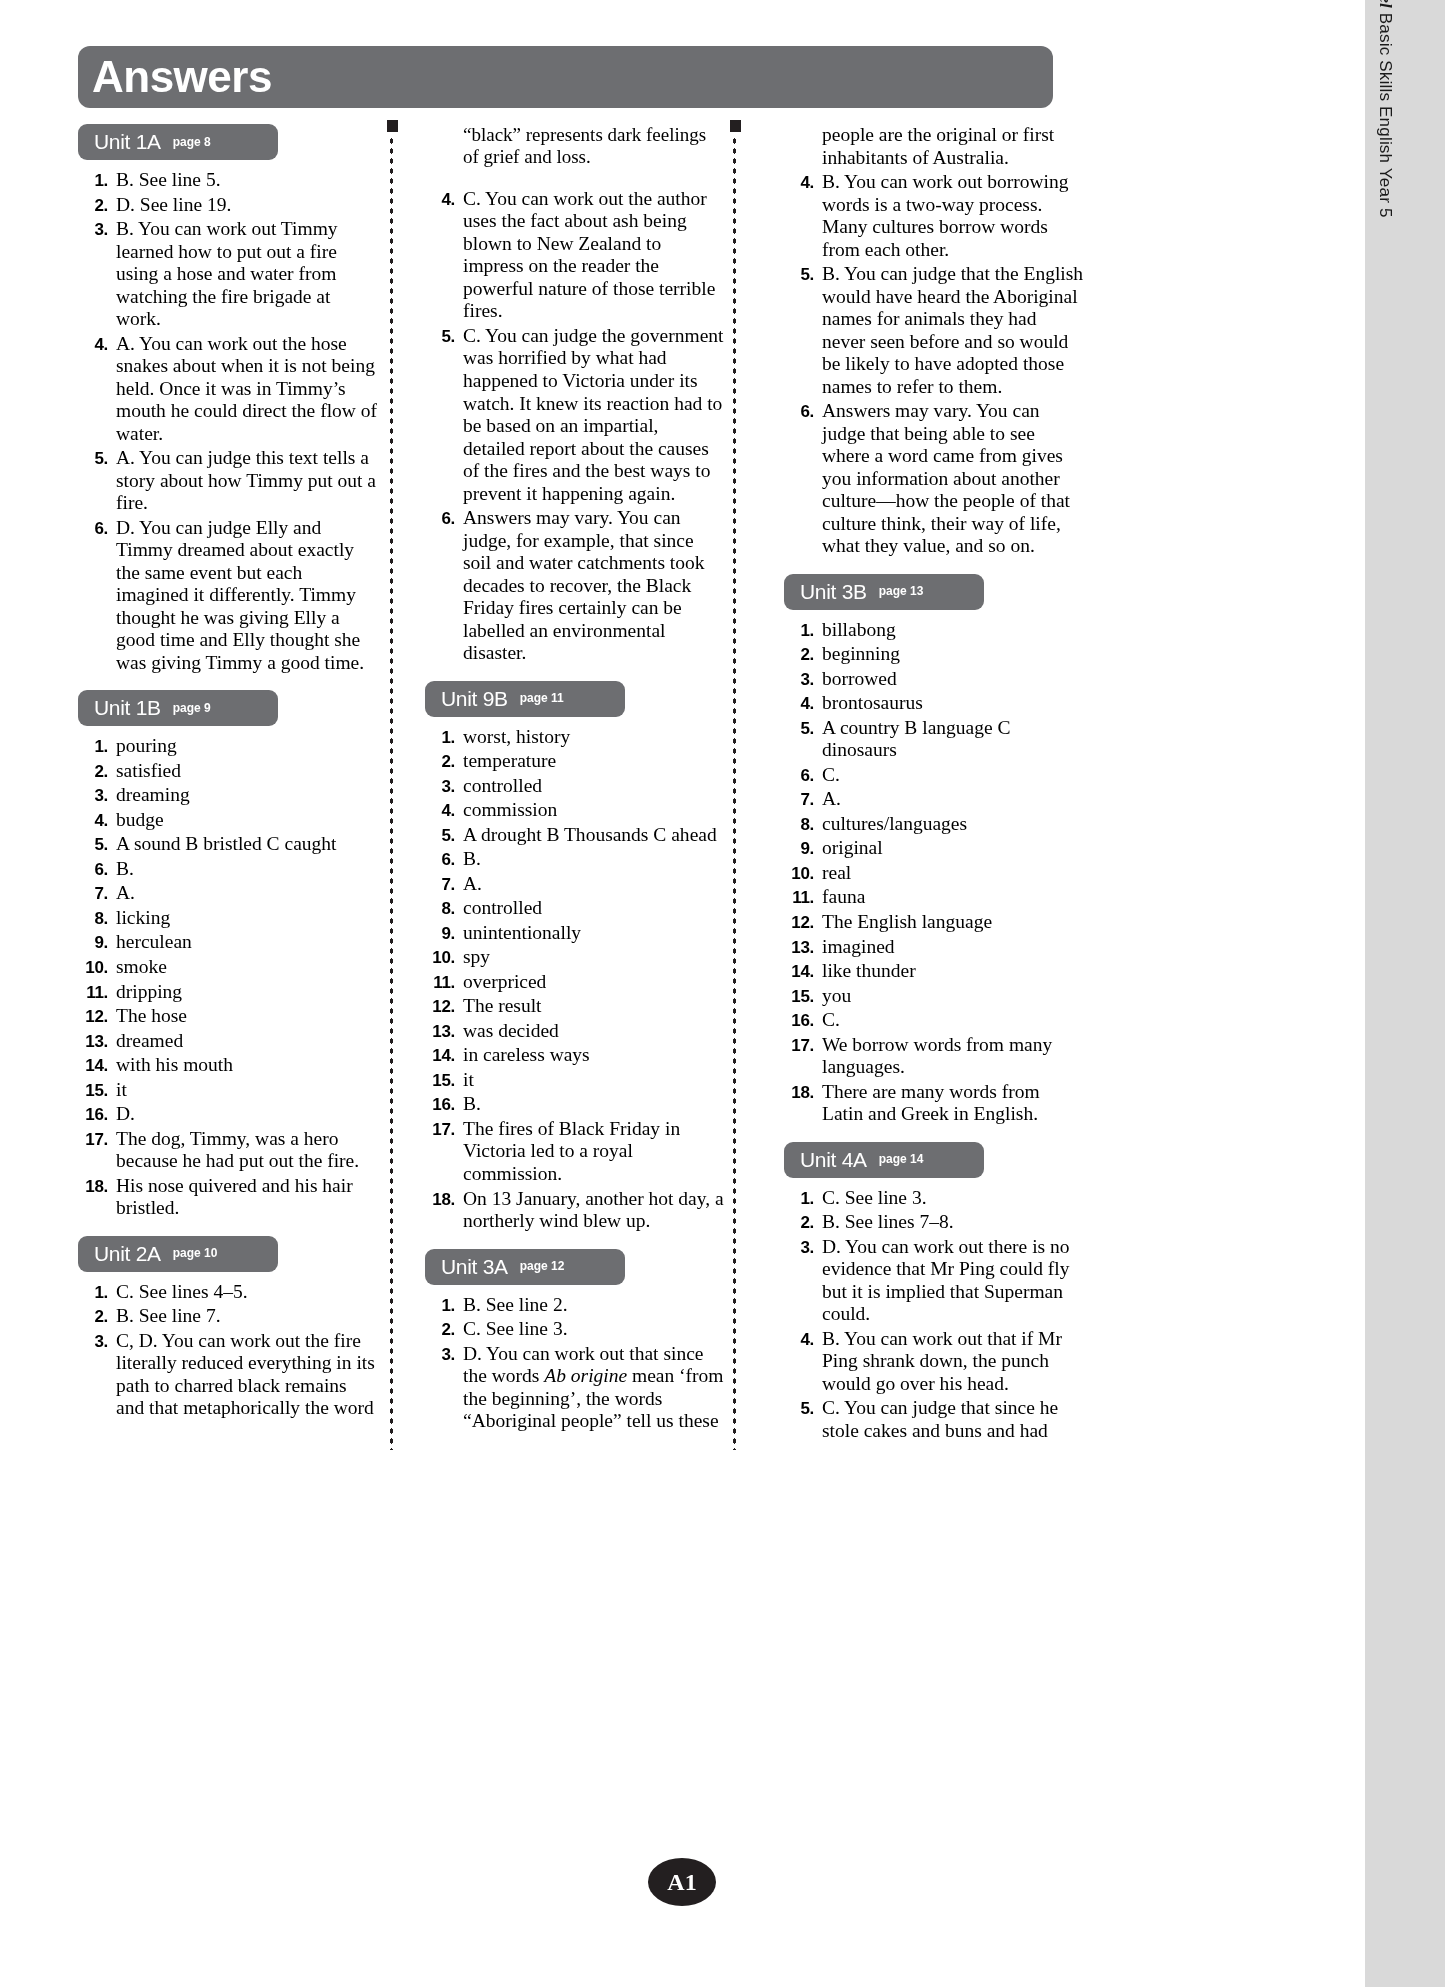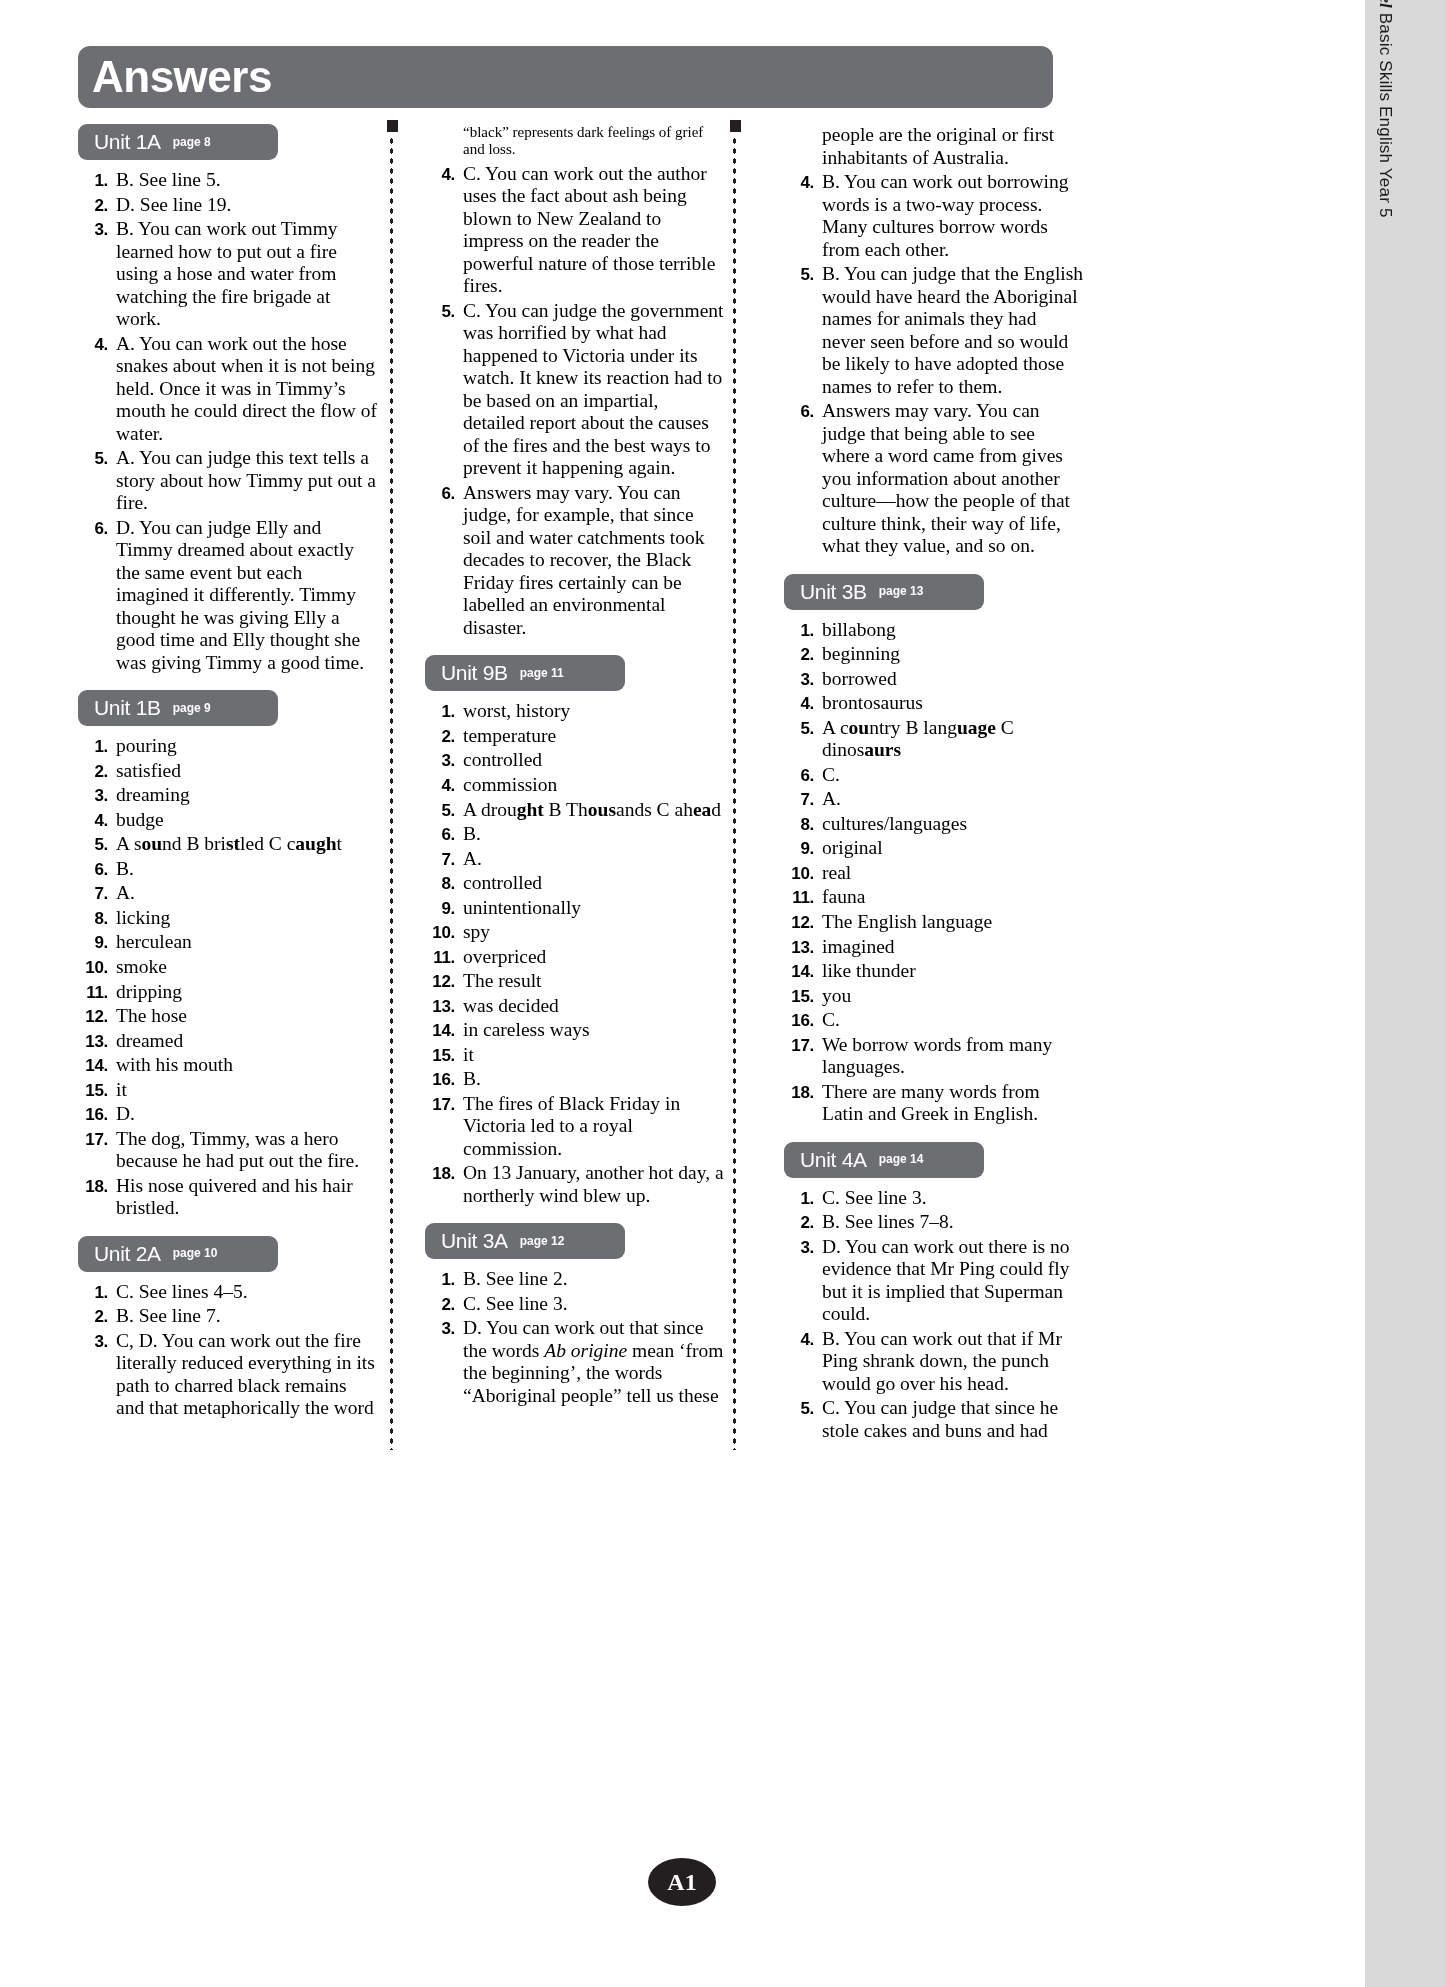--- a/index.html
+++ b/index.html
@@ -150,21 +150,21 @@
     font-family: "Liberation Sans", sans-serif;
     font-weight: bold;
     font-size: 17px;
     padding-right: 8px;
     padding-top: 2px;
     letter-spacing: -0.3px;
   }
   ol.answers > li .txt {
     flex: 1 1 auto;
   }
-  .txt b { font-weight: bold; }
+  .txt b { font-weight: normal; }
   .txt i { font-style: italic; }
 
   
   #page-badge {
     position: absolute;
     left: 648px;
     top: 1858px;
     width: 68px; height: 48px;
     background: #231f20;
     border-radius: 50%;
@@ -319,21 +319,21 @@
           <span class="num">2.</span>
           <span class="txt">B. See line 7.</span>
         </li>
         <li>
           <span class="num">3.</span>
           <span class="txt">C, D. You can work out the fire literally reduced everything in its path to charred black remains and that metaphorically the word</span>
         </li>
       </ol>
     </div>
   <div class="col" id="col2">
-      <div style="font-size: 15px; line-height: 1.155; margin-left: 38px; margin-bottom: 4px;">“black” represents dark feelings of grief and loss.</div>
+      <div style="font-size: 19px; line-height: 1.155; margin-left: 38px; margin-bottom: 20px;">“black” represents dark feelings of grief and loss.</div>
       <ol class="answers">
         <li>
           <span class="num">4.</span>
           <span class="txt">C. You can work out the author uses the fact about ash being blown to New Zealand to impress on the reader the powerful nature of those terrible fires.</span>
         </li>
         <li>
           <span class="num">5.</span>
           <span class="txt">C. You can judge the government was horrified by what had happened to Victoria under its watch. It knew its reaction had to be based on an impartial, detailed report about the causes of the fires and the best ways to prevent it happening again.</span>
         </li>
         <li>

